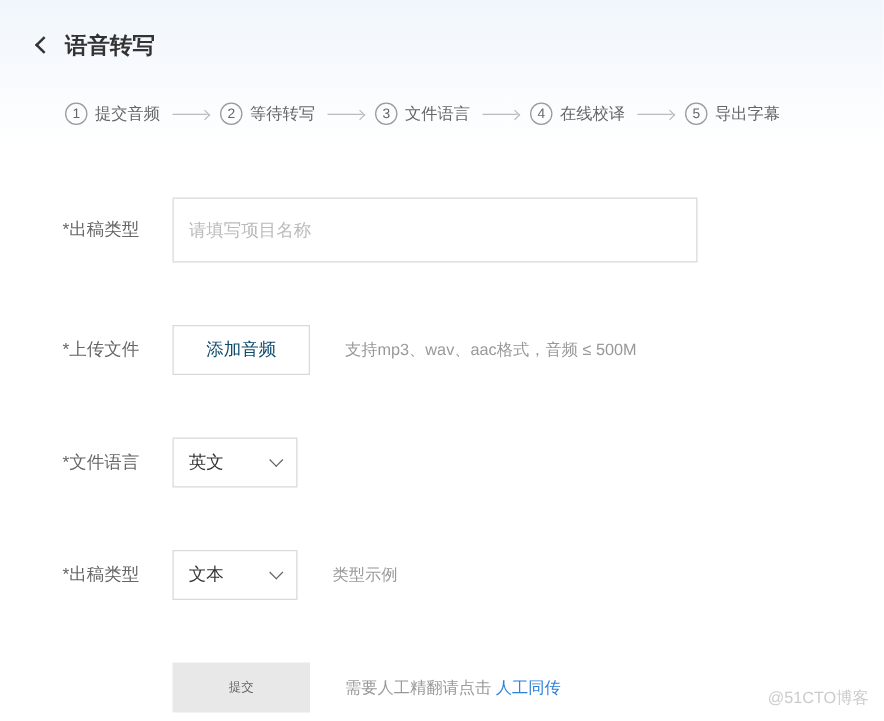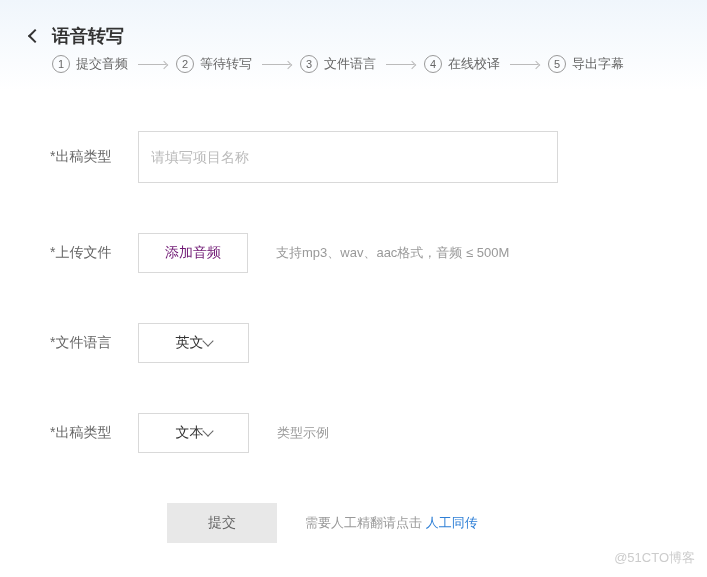--- a/index.html
+++ b/index.html
@@ -13,21 +13,21 @@
       position: relative;
     }
     .header {
       background: linear-gradient(180deg, #f0f6fc 0%, #ffffff 100%);
       padding: 24px 30px 18px 30px;
     }
     .title-row {
       display: flex;
       align-items: center;
       gap: 12px;
-      margin-bottom: 7px;
+      margin-bottom: 34px;
     }
     .back-chevron {
       width: 10px;
       height: 10px;
       border-left: 2px solid #333;
       border-bottom: 2px solid #333;
       transform: rotate(45deg);
       cursor: pointer;
     }
     .page-title {
@@ -98,59 +98,58 @@
       font-size: 14px;
       color: #333;
       outline: none;
     }
     .text-input::placeholder { color: #bbb; }
     .file-btn {
       width: 110px;
       height: 40px;
       border: 1px solid #d9d9d9;
       background: #fff;
-      color: #701a75;
+      color: #0c4a6e;
       font-size: 14px;
       cursor: pointer;
     }
     .hint {
       margin-left: 28px;
       color: #999;
       font-size: 13px;
     }
     .select {
-      width: 111px;
+      width: 100px;
       height: 40px;
       border: 1px solid #d9d9d9;
       background: #fff;
       display: flex;
       align-items: center;
-      justify-content: center;
+      justify-content: space-between;
       padding: 0 12px;
       cursor: pointer;
       font-size: 14px;
       color: #333;
     }
     .chevron-down {
       width: 8px;
       height: 8px;
       border-right: 1.5px solid #666;
       border-bottom: 1.5px solid #666;
       transform: rotate(45deg);
       margin-top: -4px;
     }
     .submit-btn {
       width: 110px;
       height: 40px;
       border: none;
       background: #e8e8e8;
       color: #666;
-      font-size: 14px;
-      cursor: pointer;
-      margin-left: 29px;
+      font-size: 10px;
+      cursor: pointer;
     }
     .link { color: #2e7fd6; cursor: pointer; }
     .watermark {
       position: absolute;
       right: 12px;
       bottom: 10px;
       color: #ccc;
       font-size: 13px;
     }
   </style>

